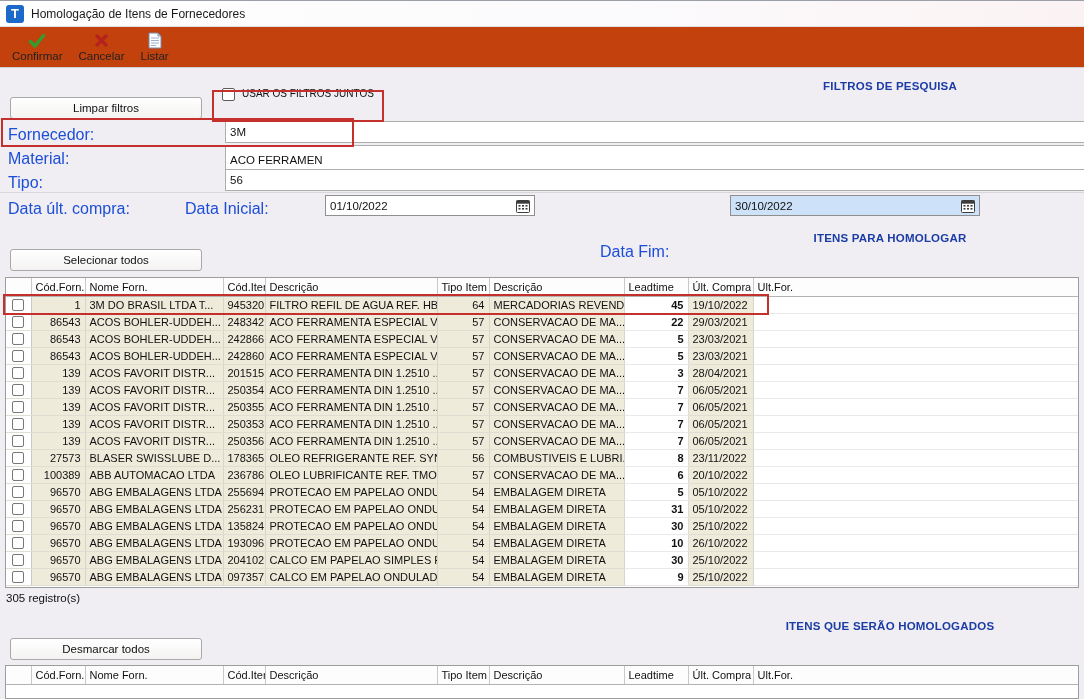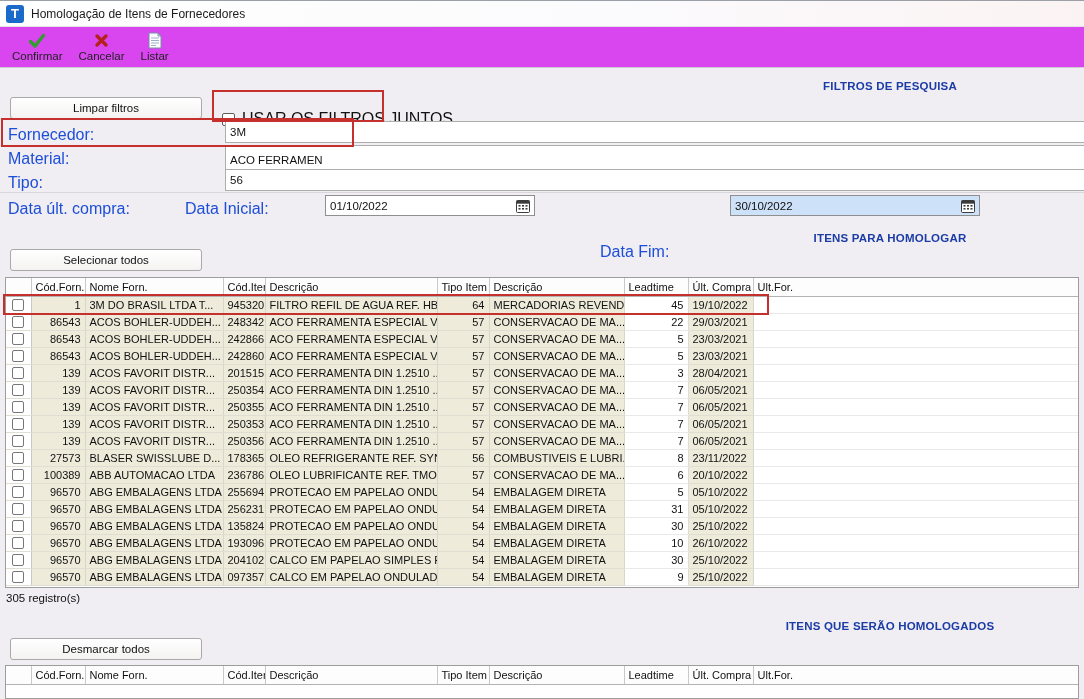--- a/index.html
+++ b/index.html
@@ -9,56 +9,56 @@
 
   
   #titlebar { position:absolute; left:0; top:0; width:1084px; height:26px;
     background:linear-gradient(90deg,#ffffff 0%,#fbfafc 60%,#fbf3f3 100%);
     border-bottom:1px solid #e3e1e5; display:flex; align-items:center; }
   #app-icon { width:18px; height:18px; margin-left:6px; background:#1b6ac9; border-radius:3px;
     color:#fff; font-weight:bold; font-size:13px; display:flex; align-items:center; justify-content:center; }
   #title-text { margin-left:7px; font-size:12px; color:#1a1a1a; }
 
   
-  #toolbar { position:absolute; left:0; top:26px; width:1084px; height:41px; background:#d946ef;
+  #toolbar { position:absolute; left:0; top:26px; width:1084px; height:41px; background:#c2410c;
     border-bottom:1px solid #cfcdd4; display:flex; align-items:stretch; padding-left:4px; }
   .tbtn { display:flex; flex-direction:column; align-items:center; justify-content:center;
     padding:2px 8px 3px 8px; font-size:11.5px; color:#222; }
   .tbtn .ticon { height:19px; display:flex; align-items:center; justify-content:center; }
 
   
   .btn { position:absolute; background:linear-gradient(#ffffff,#f4f3f2); border:1px solid #a9a9a9;
     border-radius:3px; font-size:11.5px; display:flex; align-items:center; justify-content:center; color:#111; }
   .sec-title { position:absolute; left:700px; width:380px; text-align:center; font-weight:bold;
     font-size:11.5px; color:#1b3ca6; letter-spacing:.2px; }
   .flabel { position:absolute; font-size:16px; color:#1d4ed8; }
   .finput { position:absolute; background:#fff; border:1px solid #adadad; font-size:11.5px;
     padding:2px 4px; display:flex; align-items:center;margin-left:40px; }
   .dateinput { position:absolute; background:#fff; border:1px solid #8f8f8f; font-size:11.5px;
     padding:2px 4px; display:flex; align-items:center; }
   .dateinput .dval { flex:1; }
   .cbox { width:13px; height:13px; background:#fff; border:1px solid #5d5d5d; border-radius:2px; }
   .hl { position:absolute; border:2px solid #c5302c; pointer-events:none; }
 
-  #filter-cb-row { position:absolute; left:222px; top:109px; display:flex; align-items:center; gap:7px;
-    font-size:16px; }
+  #filter-cb-row { position:absolute; left:222px; top:87px; display:flex; gap:7px;
+    font-size:10px; }
   #hline { position:absolute; left:0; top:191px; width:1084px; height:1px; background:#d9d7db; }
 
   
   .grid-wrap { position:absolute; left:5px; width:1074px; background:#fff; border:1px solid #9d9d9d; overflow:hidden; }
   table { width:1072px; table-layout:fixed; border-collapse:collapse; font-size:11px; }
   col.w0{width:25px} col.w1{width:54px} col.w2{width:138px} col.w3{width:42px} col.w4{width:172px}
   col.w5{width:52px} col.w6{width:135px} col.w7{width:64px} col.w8{width:65px} col.w9{width:325px}
   th { height:18px; font-weight:normal; text-align:left; padding:1px 4px; background:#fdfdfd;
     border-right:1px solid #c9c9c9; border-bottom:1px solid #b3b3b3; white-space:nowrap; overflow:hidden; }
   th:last-child { border-right:none; }
   td { height:17px; padding:0 4px; white-space:nowrap; overflow:hidden; border-right:1px solid #d8d5ca;
     border-bottom:1px solid #e0ddd2; background:#eeebdb; }
   td.c0 { background:#fff; border-right:1px solid #c9c9c9; }
-  td.c7, td.c9 { background:#fff; border-bottom:1px solid #e9e9e9; border-right:1px solid #dcdcdc; }
+  td.c7, td.c9 { background:#fff; border-bottom:1px solid #e9e9e9; border-right:1px solid #dcdcdc;font-weight:bold; }
   td.c9 { border-right:none; }
   td.num { text-align:right; }
   td .cb { width:12px; height:12px; background:#fff; border:1px solid #777; border-radius:2px; margin:0 auto; }
 
   #rec-count { position:absolute; left:6px; top:591px; font-size:11.5px; }
 
   
   .ic-check { width:18px; height:16px; } .ic-x { width:15px; height:15px; } .ic-doc { width:14px; height:17px; }
   .cal-ic { width:14px; height:14px; margin-left:4px; }
 </style>

